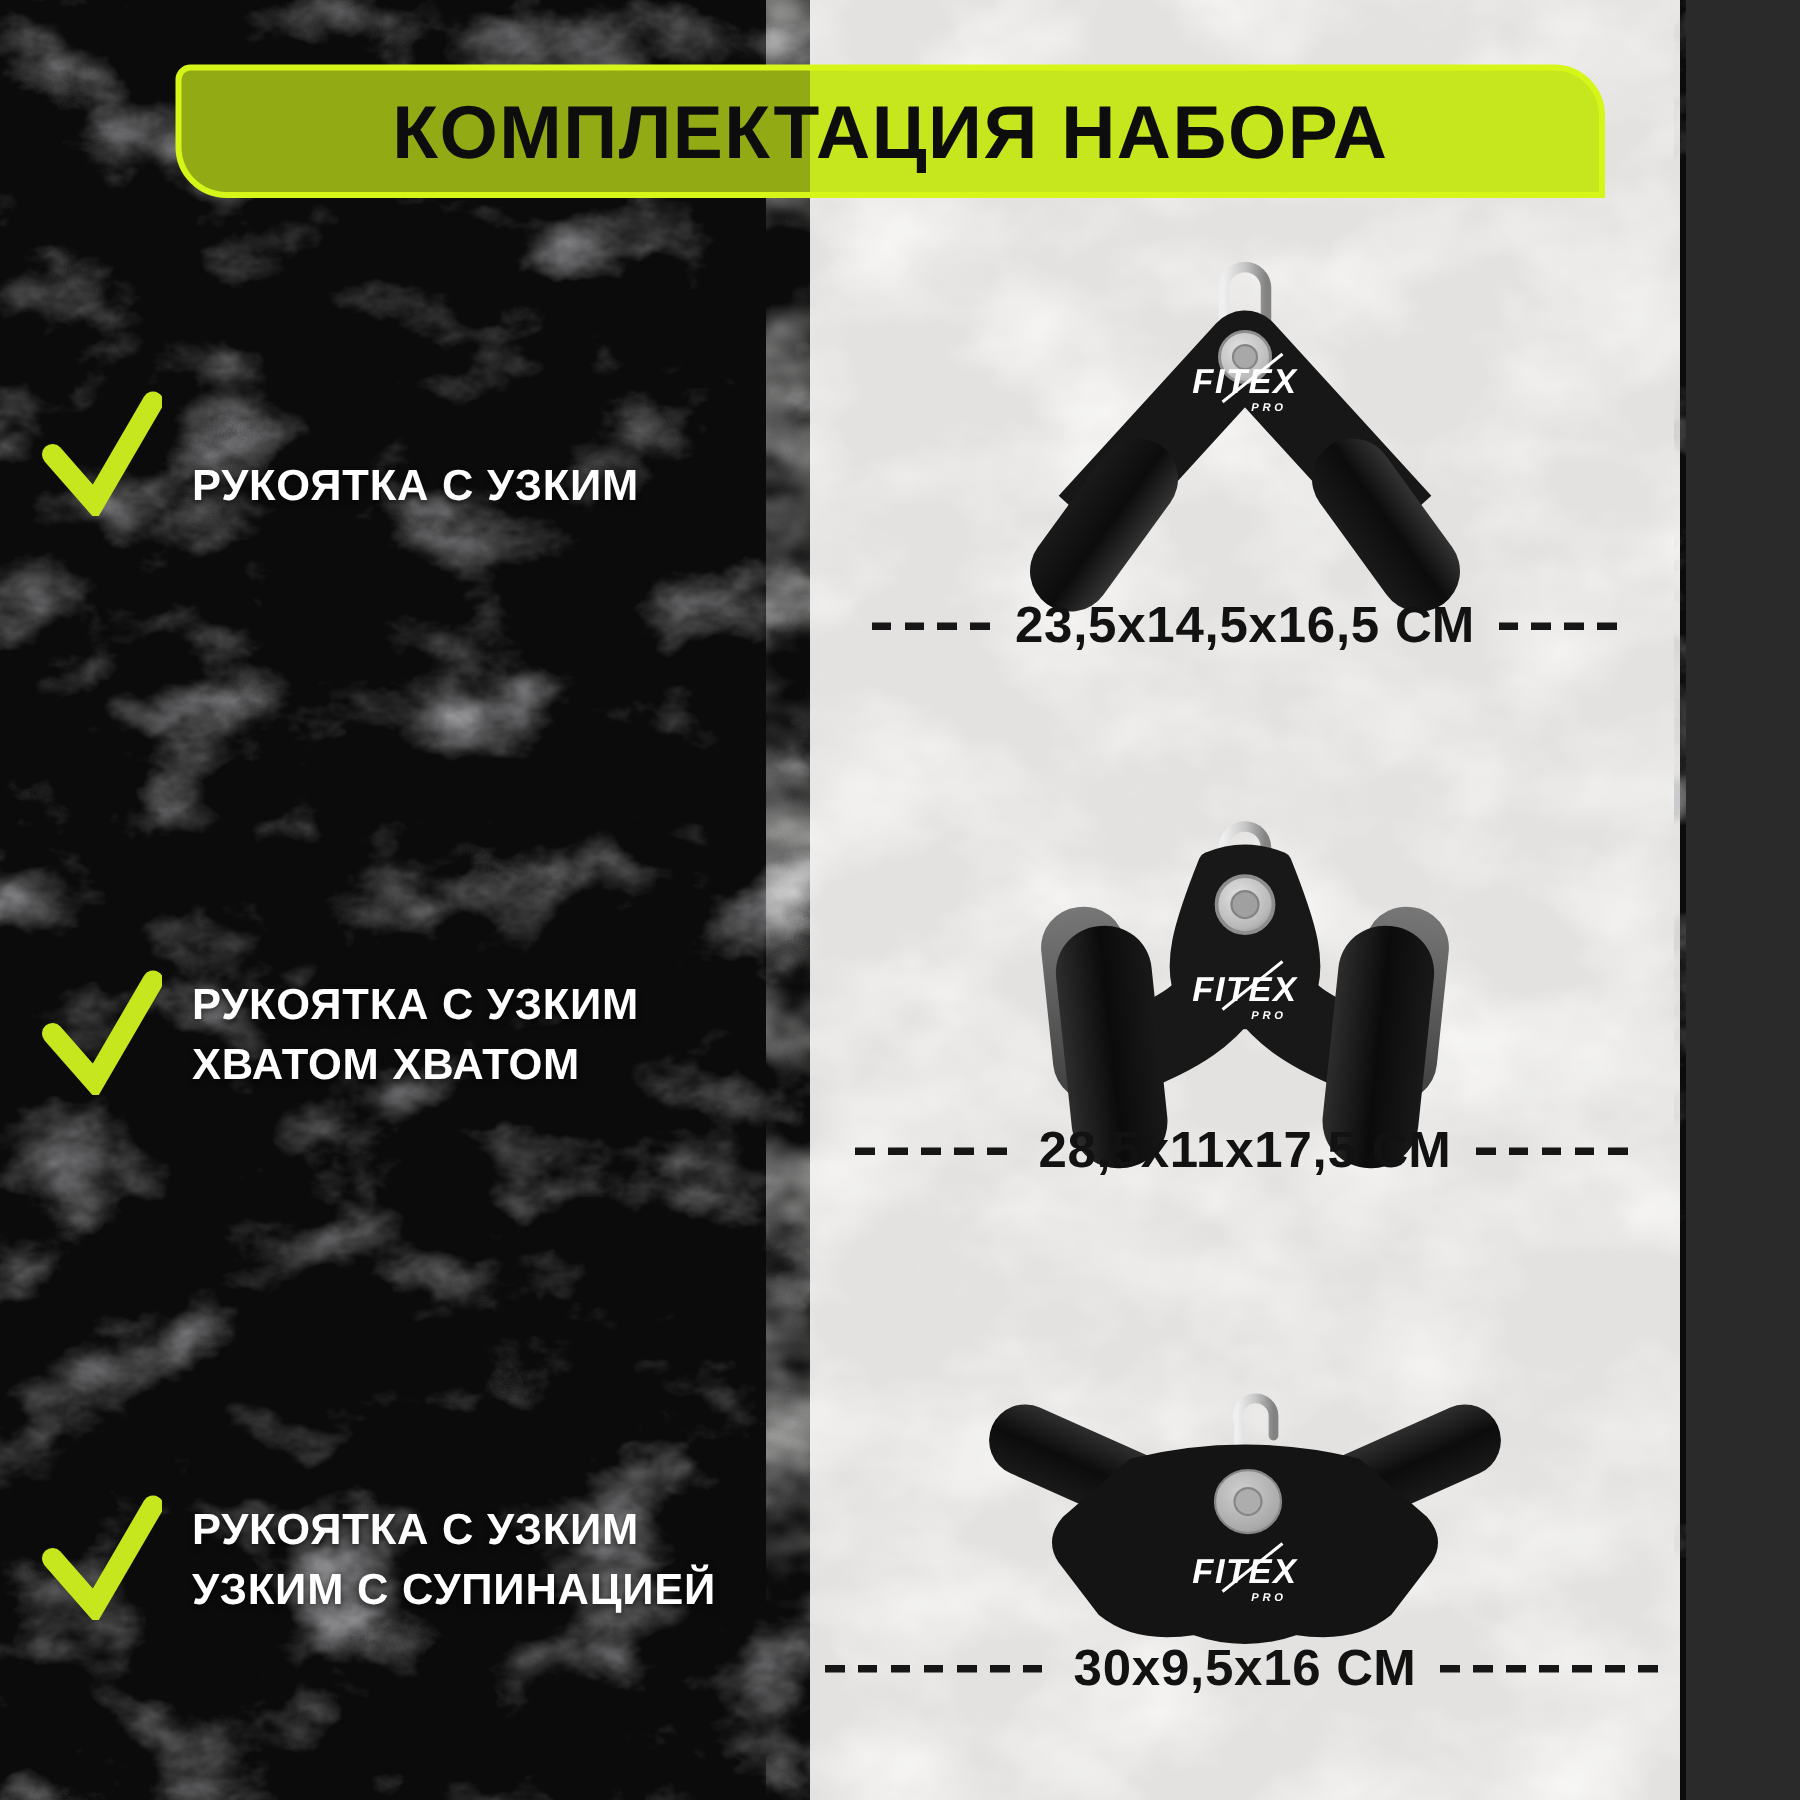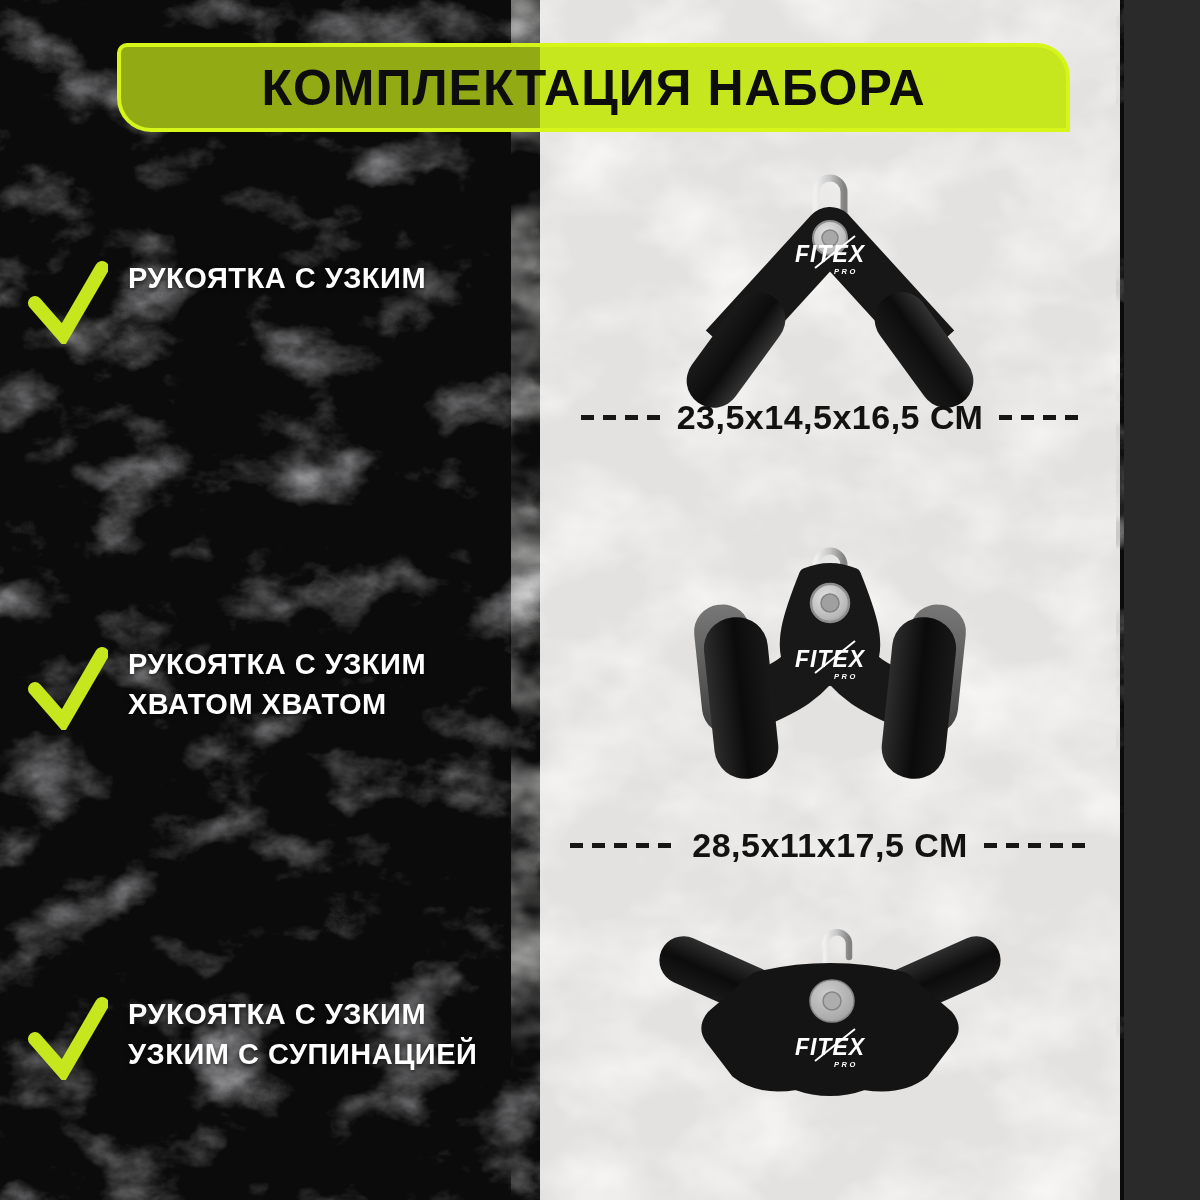--- a/index.html
+++ b/index.html
@@ -26,34 +26,34 @@
     border-radius:6px 0 0 30px;
     pointer-events:none;
   }
   .banner-title{
     position:relative;z-index:2;
     font-size:50px;font-weight:700;letter-spacing:1px;white-space:nowrap;
     color:var(--banner-text,#0d0d0d);
   }
 
   
-  .feature{position:absolute;left:28px;display:flex;gap:20px;align-items:flex-start;z-index:5;}
+  .feature{position:absolute;left:28px;display:flex;gap:20px;align-items:flex-end;z-index:5;}
   .f1{top:256px}.f2{top:642px}.f3{top:992px}
   .check{flex:0 0 auto;margin-top:2px;}
   .check-path{fill:none;stroke:var(--lime,#c6e71e);stroke-width:14;stroke-linecap:round;stroke-linejoin:miter;}
   .feature-text{
     color:var(--feature-text,#ffffff);
     font-size:29px;line-height:40px;font-weight:700;letter-spacing:.5px;
     text-shadow:0 2px 4px rgba(0,0,0,.6);
     padding-top:2px;white-space:nowrap;
   }
 
   
   .dim{position:absolute;left:540px;width:580px;display:flex;align-items:center;justify-content:center;gap:16px;z-index:5;}
-  .d1{top:398px}.d2{top:826px}.d3{top:1093px}
+  .d1{top:398px}.d2{top:748px}.d3{top:1093px}
   .dim-text{
     font-size:34px;font-weight:800;letter-spacing:.5px;white-space:nowrap;
     color:var(--dim-text,#121212);
   }
   .dash{height:5px;background:repeating-linear-gradient(90deg,#161616 0 13px,transparent 13px 22px);}
   .dash-sm{width:80px}.dash-md{width:106px}.dash-lg{width:150px}
 
   
   .product{position:absolute;z-index:4;display:block;}
   .p1{left:610px;top:148px}
@@ -261,14 +261,19 @@
     <ellipse cx="222" cy="86" rx="22" ry="21" fill="url(#grm3)" stroke="#868686" stroke-width="1.5"></ellipse>
     <circle cx="222" cy="86" r="9" fill="#adadad" stroke="#868686" stroke-width="1.5"></circle>
 
     <g>
       <text class="logo-main" x="220" y="140" font-size="23" text-anchor="middle" letter-spacing="1">FITEX</text>
       <path d="M 245 114 L 205 146" stroke="#ffffff" stroke-width="2" fill="none"></path>
       <text class="logo-sub" x="236" y="152" font-size="7.5" text-anchor="middle" letter-spacing="2.5">PRO</text>
     </g>
   </svg>
 
+  <div class="dim d3">
+    <span class="dash dash-lg"></span>
+    <span class="dim-text">30x9,5x16 СМ</span>
+    <span class="dash dash-lg"></span>
+  </div>
 
 </div>
 
 </body></html>

